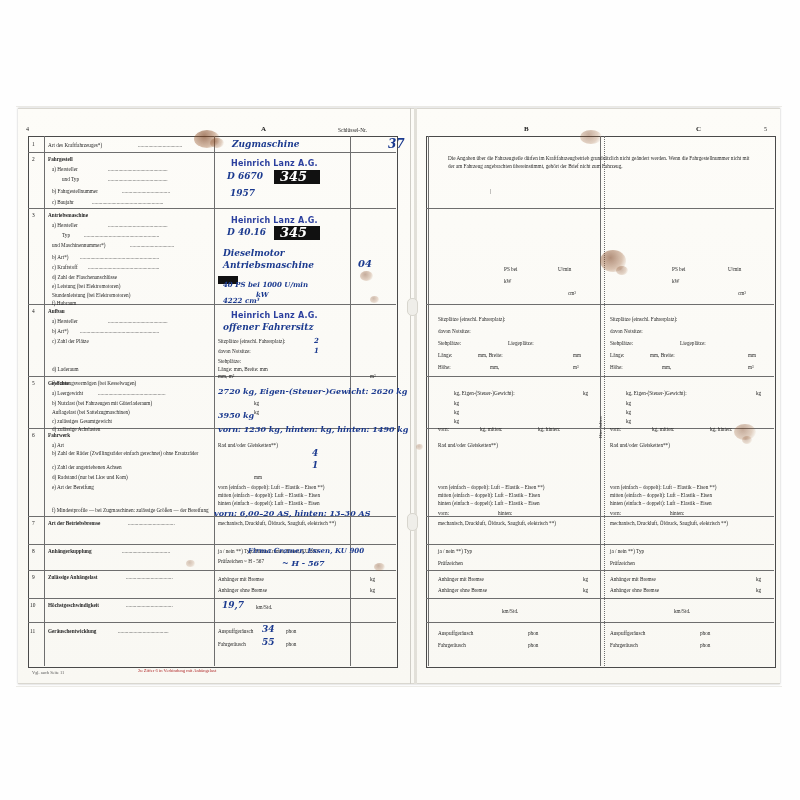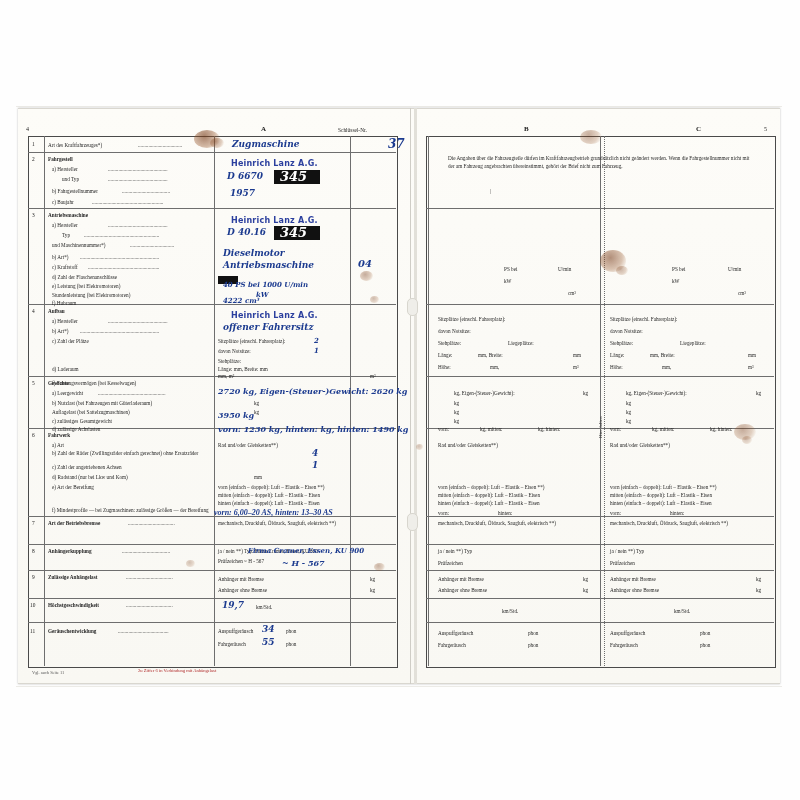--- a/index.html
+++ b/index.html
@@ -256,21 +256,21 @@
       <div class="t" style="left:34px;top:366px;">d) Radstand (nur bei Lkw und Kom)</div>
       <div class="t" style="left:236px;top:366px;">mm</div>
       <div class="t" style="left:34px;top:376px;">e) Art der Bereifung</div>
       <div class="t" style="left:200px;top:376px;">vorn (einfach – doppelt): Luft – Elastik – Eisen **)</div>
       <div class="t" style="left:200px;top:384px;">mitten (einfach – doppelt): Luft – Elastik – Eisen</div>
       <div class="t" style="left:200px;top:392px;">hinten (einfach – doppelt): Luft – Elastik – Eisen</div>
       <div class="t" style="left:34px;top:400px;width:160px;white-space:normal;line-height:5.6px;">f) Mindestprofile — bei Zugmaschinen: zulässige Größen — der Bereifung</div>
 
       <div class="hw sm" style="left:294px;top:340px;font-size:9px;">4</div>
       <div class="hw sm" style="left:294px;top:352px;font-size:9px;">1</div>
-      <div class="hw sm" style="left:196px;top:400px;font-size:8px;font-family:Liberation Serif, serif;">vorn: 6,00–20 AS,  hinten: 13–30 AS</div>
+      <div class="hw sm" style="left:196px;top:400px;font-size:8px;">vorn: 6,00–20 AS,  hinten: 13–30 AS</div>
 
       <div class="rule" style="left:10px;top:436px;width:368px;"></div>
       <div class="num" style="left:14px;top:412px;font-size:5.4px;">7</div>
       <div class="t b" style="left:30px;top:412px;">Art der Betriebsbremse</div>
       <div class="dots" style="left:110px;top:412px;width:84px;">....................................</div>
       <div class="t" style="left:200px;top:412px;width:130px;white-space:normal;line-height:6px;">mechanisch, Druckluft, Öldruck, Saugluft, elektrisch **)</div>
 
       <div class="rule" style="left:10px;top:462px;width:368px;"></div>
       <div class="num" style="left:14px;top:440px;font-size:5.4px;">8</div>
       <div class="t b" style="left:30px;top:440px;">Anhängerkupplung</div>

